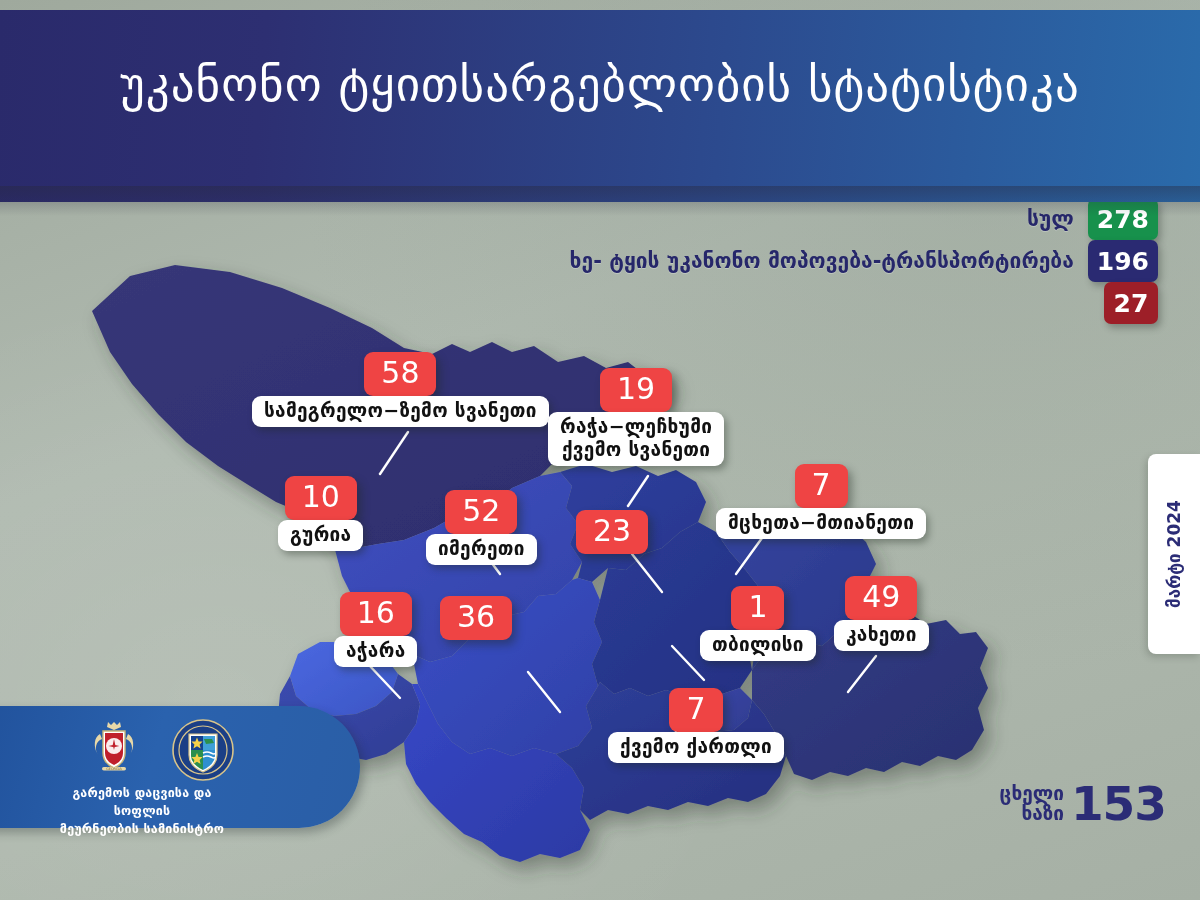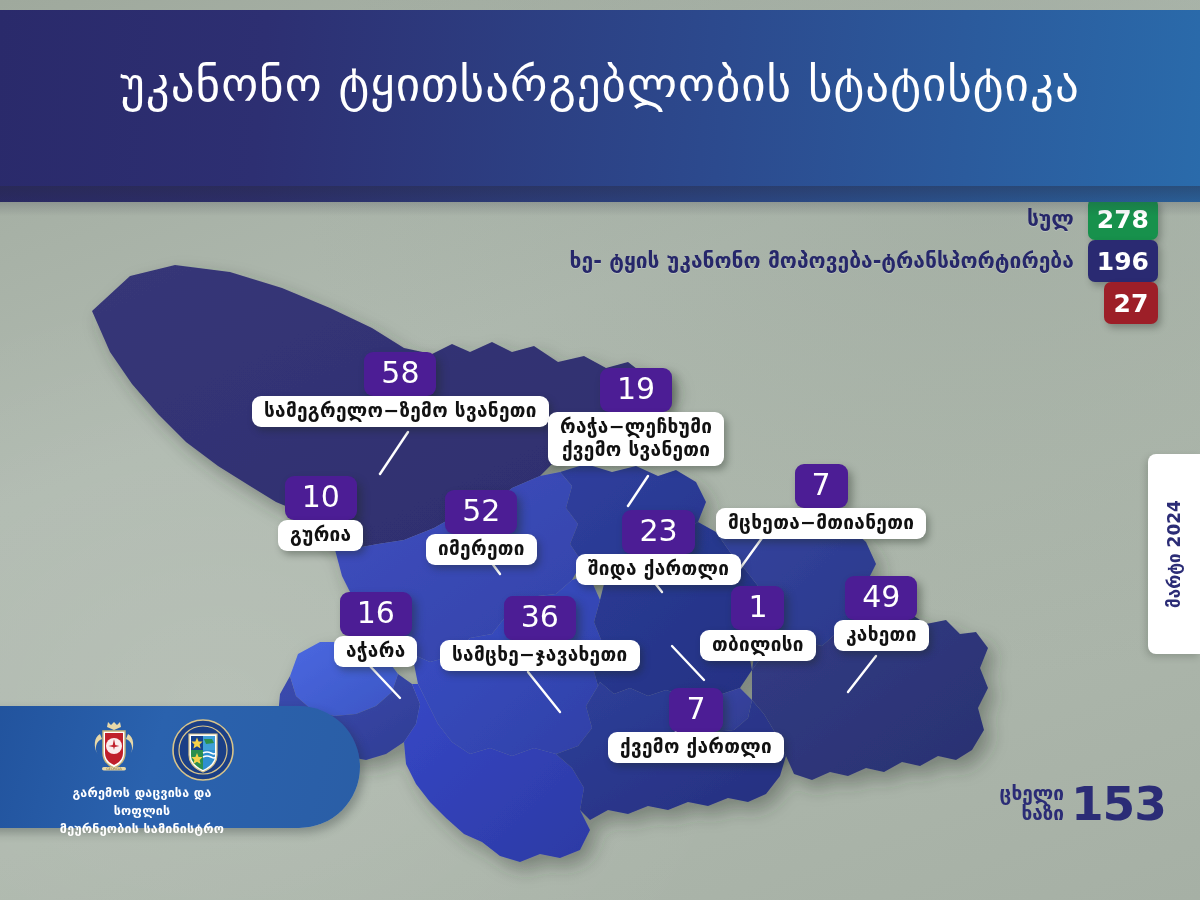--- a/index.html
+++ b/index.html
@@ -61,21 +61,21 @@
 
   
   #map-wrap{
     position:absolute; left:0; top:176px; width:1200px; height:724px; z-index:2;
   }
   #map-svg{ position:absolute; left:0; top:0; width:1200px; height:724px; }
 
   
   .marker{ position:absolute; z-index:4; }
   .marker .num{
-    background:#4c1d95; color:#fff;
+    background:#ef4444; color:#fff;
     border-radius:9px;
     font-size:30px; font-weight:500;
     padding:5px 17px 7px 17px;
     display:inline-block;
     box-shadow:4px 5px 8px rgba(30,40,30,0.40);
     line-height:1.05;
   }
   .marker .lbl{
     background:#ffffff; color:#111;
     border-radius:9px;
@@ -314,42 +314,40 @@
 <div class="marker m-center" style="left:426px; top:490px;">
   <div class="stack">
     <span class="num">52</span>
     <span class="lbl">იმერეთი</span>
   </div>
 </div>
 
 <div class="marker m-center" style="left:576px; top:510px;">
   <div class="stack">
     <span class="num">23</span>
-    <span class="lbl">შიდა ქართლი</span>
   </div>
 </div>
 
 <div class="marker m-center" style="left:716px; top:464px;">
   <div class="stack">
     <span class="num">7</span>
     <span class="lbl">მცხეთა−მთიანეთი</span>
   </div>
 </div>
 
 <div class="marker m-center" style="left:334px; top:592px;">
   <div class="stack">
     <span class="num">16</span>
     <span class="lbl">აჭარა</span>
   </div>
 </div>
 
 <div class="marker m-center" style="left:440px; top:596px;">
   <div class="stack">
     <span class="num">36</span>
-    <span class="lbl">სამცხე−ჯავახეთი</span>
   </div>
 </div>
 
 <div class="marker m-center" style="left:700px; top:586px;">
   <div class="stack">
     <span class="num">1</span>
     <span class="lbl">თბილისი</span>
   </div>
 </div>
 

